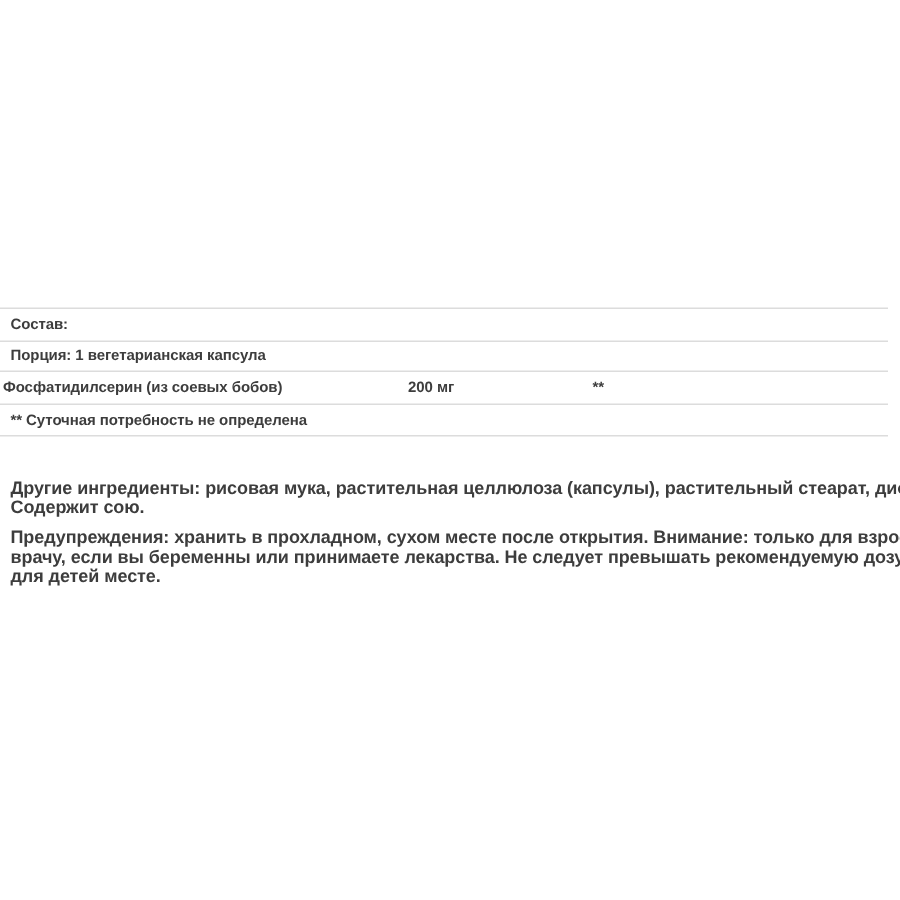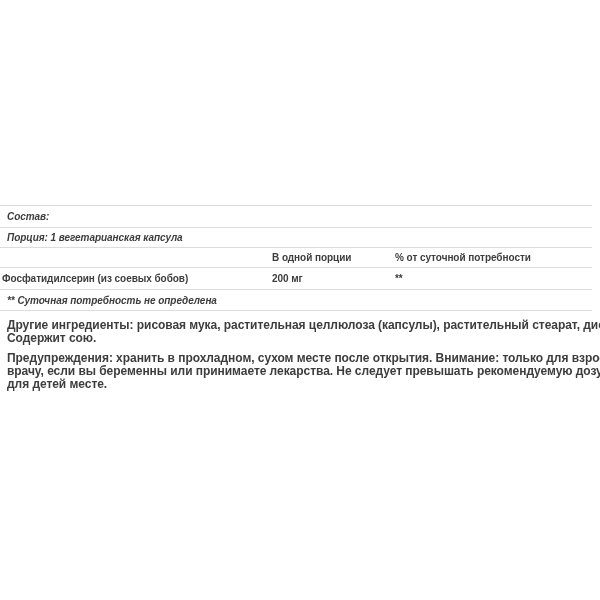--- a/index.html
+++ b/index.html
@@ -41,21 +41,20 @@
     padding-left: 2px;
     box-sizing: border-box;
     flex: 0 0 272px;
   }
   .c2 { flex: 0 0 123px; }
   .c3 { flex: 1 1 auto; }
   .full {
     padding-left: 7px;
     box-sizing: border-box;
     flex: 1 1 auto;
-    font-style: italic;
   }
   .para {
     position: absolute;
     left: 7px;
     margin: 0;
     font-size: 12px;
     font-weight: 700;
     letter-spacing: -0.05px;
     color: #3d3d3d;
     white-space: pre;
@@ -77,25 +76,20 @@
   <div class="facts-table">
 
     <div class="row h22">
       <div class="full">Состав:</div>
     </div>
 
     <div class="row h20">
       <div class="full">Порция: 1 вегетарианская капсула</div>
     </div>
 
-    <div class="row h20">
-      <div class="c1"></div>
-      <div class="c2">В одной порции</div>
-      <div class="c3">% от суточной потребности</div>
-    </div>
 
     <div class="row h22">
       <div class="c1">Фосфатидилсерин (из соевых бобов)</div>
       <div class="c2">200 мг</div>
       <div class="c3">**</div>
     </div>
 
     <div class="row h21">
       <div class="full">** Суточная потребность не определена</div>
     </div>

